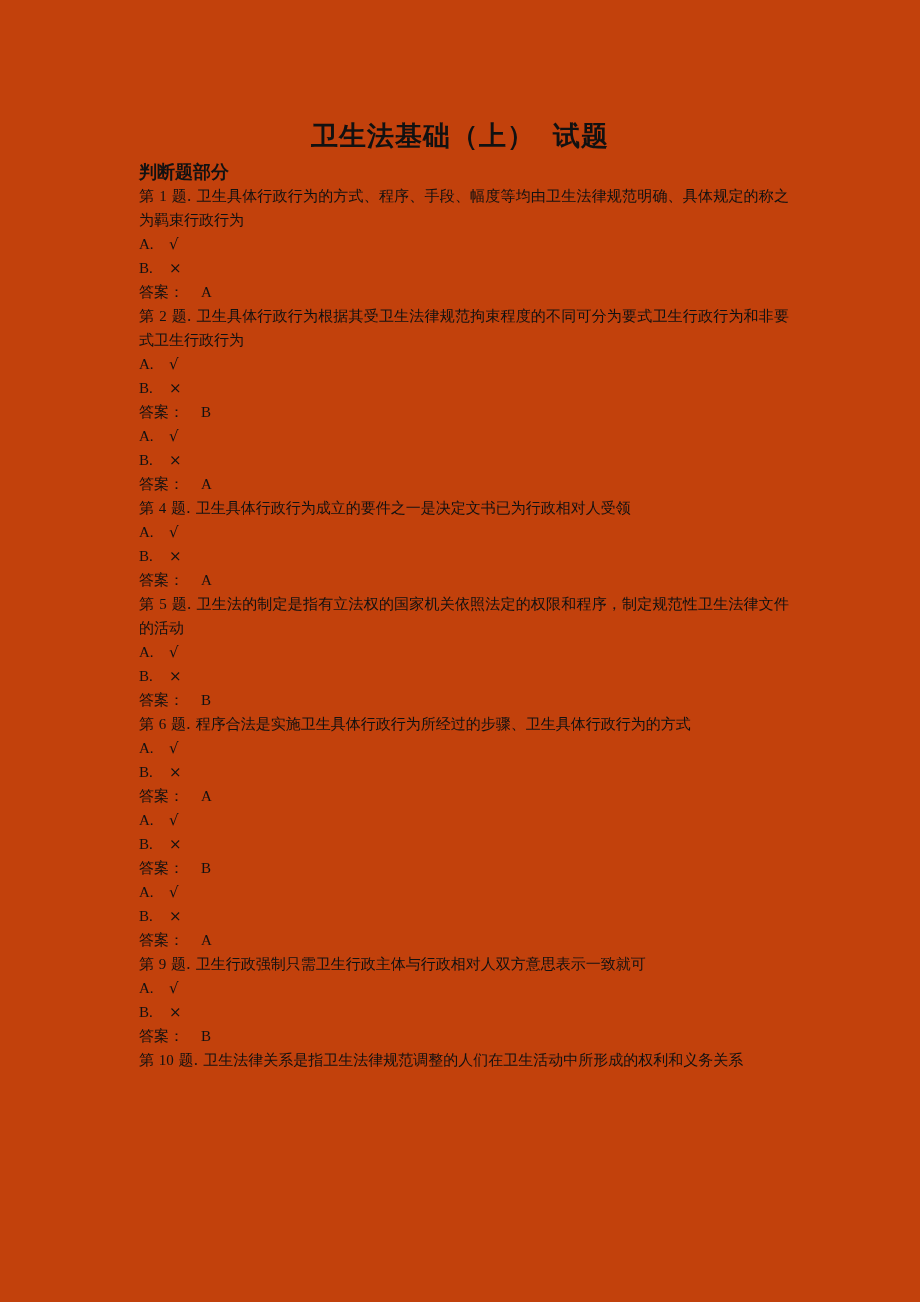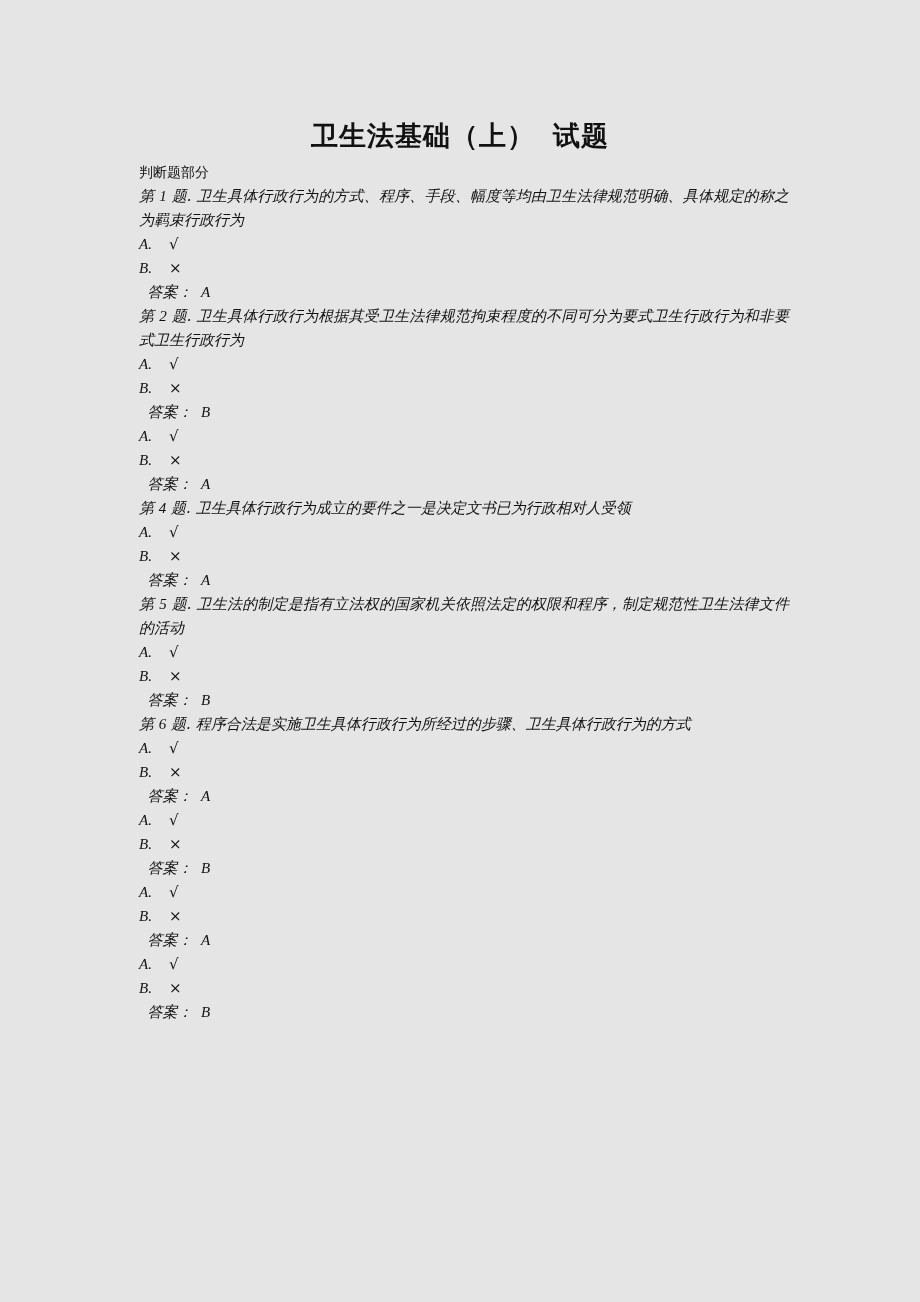--- a/index.html
+++ b/index.html
@@ -1,26 +1,26 @@
 <!DOCTYPE html>
 <html><head>
   <meta charset="utf-8">
   <style>
     html, body { margin: 0; padding: 0; background: #ffffff; }
     body { width: 920px; height: 1302px; position: relative; overflow: hidden; color: #111111; font-family: "DejaVu Serif", "Liberation Serif", serif; }
-    .page { position: absolute; left: 0; top: 0; width: 920px; height: 1302px; background: #e5e5e5; }
+    .page { position: absolute; left: 0; top: 0; width: 920px; height: 1302px; background: #c2410c; }
     .title { position: absolute; left: 0; width: 920px; top: 116px; text-align: center; font-size: 27px; font-weight: bold; letter-spacing: 1px; line-height: 40px; }
     .title .gap { display: inline-block; width: 18px; }
     .content { position: absolute; left: 139px; top: 160px; width: 650px; font-size: 15px; line-height: 24px; }
-    .section-head { font-family: "DejaVu Sans", "Liberation Sans", sans-serif; font-weight: normal; font-size: 14px; height: 24px; }
-    .line { min-height: 24px; font-style: italic; }
+    .section-head { font-family: "DejaVu Sans", "Liberation Sans", sans-serif; font-weight: bold; font-size: 18px; height: 24px; }
+    .line { min-height: 24px; }
     .qtext { text-align: justify; }
     .opt-letter { display: inline-block; width: 30px; font-family: "Liberation Serif", serif; }
     .opt-mark { display: inline-block; }
-    .ans-label { display: inline-block; width: 62px; text-align: center; }
+    .ans-label { display: inline-block; width: 62px; }
     .ans-val { font-family: "Liberation Serif", serif; }
     .qnum { font-family: "Liberation Serif", serif; }
   </style>
 </head>
 <body>
 
 <div class="page">
   <div class="title">
     <span>卫生法基础（上）</span><span class="gap"></span><span>试题</span>
   </div>
@@ -75,19 +75,23 @@
       <div class="line"><span class="ans-label">答案：</span><span class="ans-val">B</span></div>
     </div>
 
     <div>
       <div class="line"><span class="opt-letter">A.</span><span class="opt-mark">√</span></div>
       <div class="line"><span class="opt-letter">B.</span><span class="opt-mark">×</span></div>
       <div class="line"><span class="ans-label">答案：</span><span class="ans-val">A</span></div>
     </div>
 
     <div>
+      <div class="line qtext"><span>第</span> <span class="qnum">9</span> <span>题.</span> <span>卫生行政强制只需卫生行政主体与行政相对人双方意思表示一致就可</span></div>
       <div class="line"><span class="opt-letter">A.</span><span class="opt-mark">√</span></div>
       <div class="line"><span class="opt-letter">B.</span><span class="opt-mark">×</span></div>
       <div class="line"><span class="ans-label">答案：</span><span class="ans-val">B</span></div>
     </div>
 
+    <div>
+      <div class="line qtext"><span>第</span> <span class="qnum">10</span> <span>题.</span> <span>卫生法律关系是指卫生法律规范调整的人们在卫生活动中所形成的权利和义务关系</span></div>
+    </div>
   </div>
 </div>
 
 </body></html>

